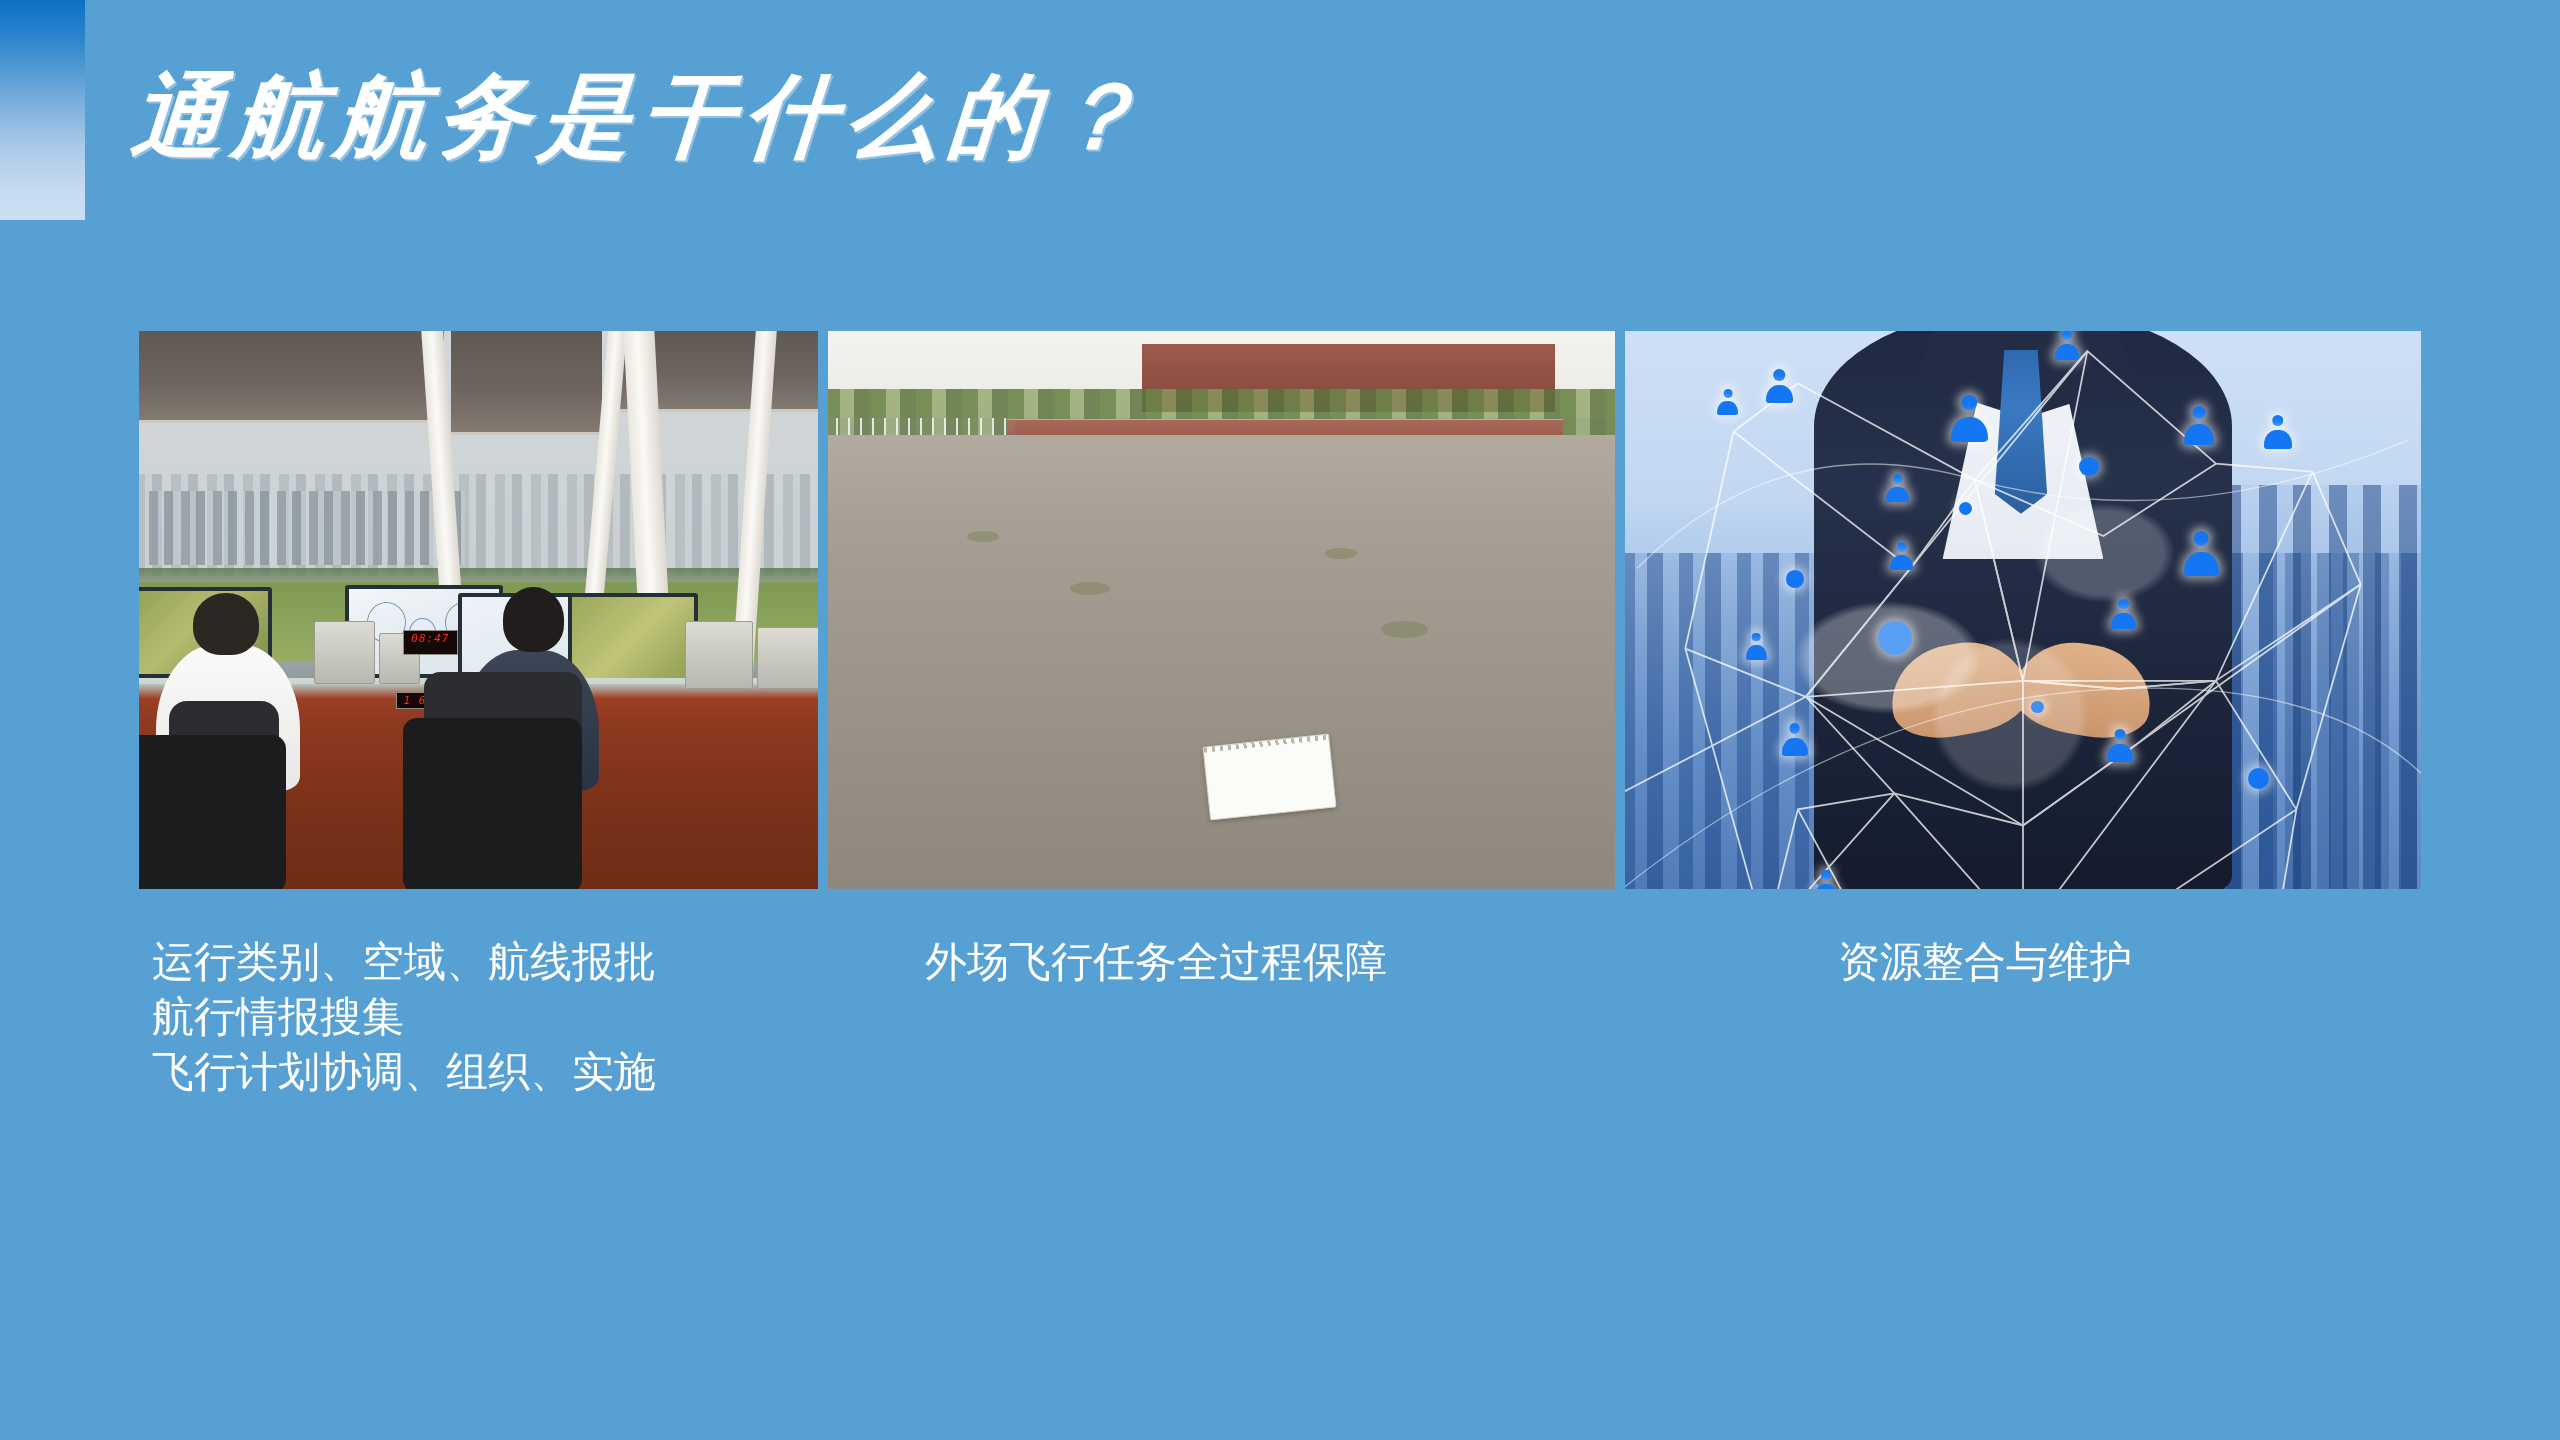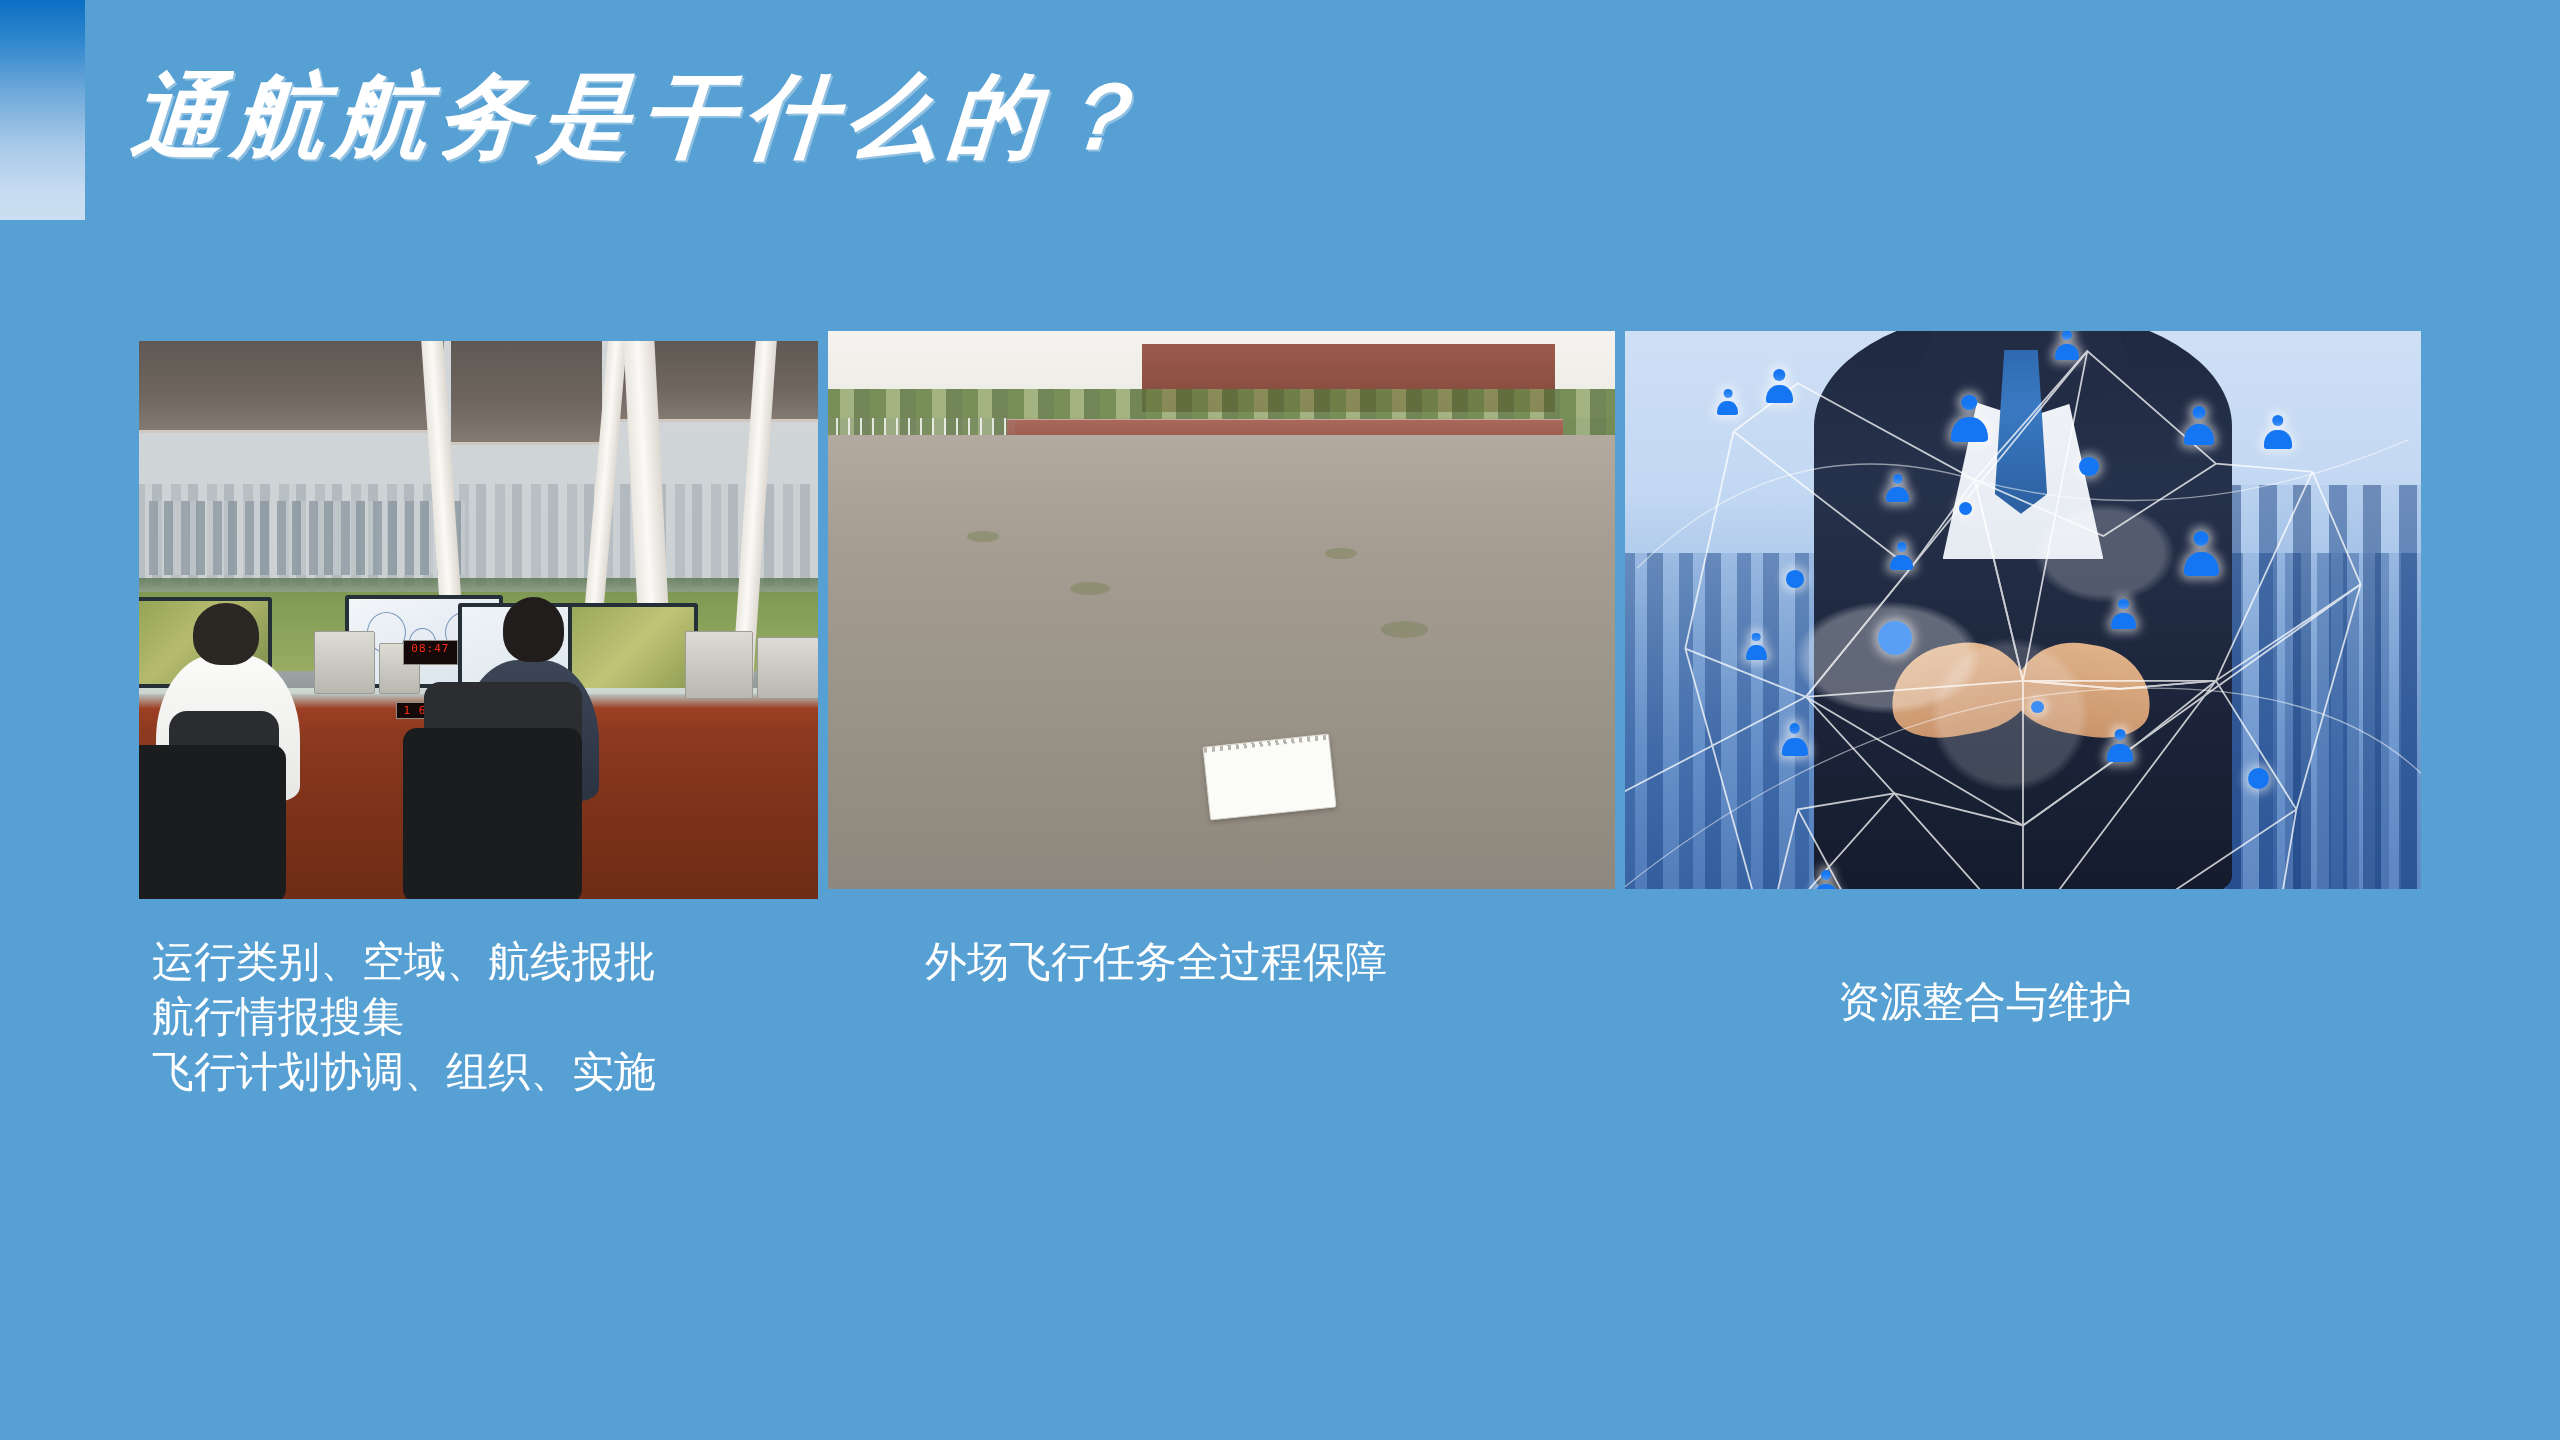--- a/index.html
+++ b/index.html
@@ -32,21 +32,21 @@
     transform:skewX(-4deg);
     text-shadow:2px 2px 0 rgba(255,255,255,.35);
   }
 
   
   .photo {
     position:absolute;
     overflow:hidden;
     background:#cfd8de;
   }
-  #photo-1 { left:135px;  top:337px; width:687px; height:566px; }
+  #photo-1 { left:135px;  top:327px; width:687px; height:566px;font-style:italic; }
   #photo-2 { left:824px;  top:327px; width:795px; height:566px; }
   #photo-3 { left:1621px; top:327px; width:804px; height:566px; }
 
   .layer { position:absolute; }
 
   
   .p1-sky {
     left:0; top:0; width:100%; height:52%;
     background:linear-gradient(to bottom,#d2d6d8 0%,#cfd4d6 48%,#c9d0d1 100%);
   }
@@ -291,21 +291,21 @@
     position:absolute;
     color:#ffffff;
     font-size:42px;
     line-height:55px;
     white-space:pre-line;
     font-family:"DejaVu Sans", sans-serif;
     font-weight:400;
   }
   #caption-1 { left:152px;  top:934px; width:640px; }
   #caption-2 { left:925px;  top:934px; width:700px; }
-  #caption-3 { left:1838px; top:934px; width:620px;margin-top:40px; }
+  #caption-3 { left:1838px; top:934px; width:620px; }
 </style>
 </head>
 <body>
 
 <div class="accent-bar"></div>
 
 <div class="slide-title">通航航务是干什么的？</div>
 
 <div class="photo" id="photo-1">
   <div class="layer p1-sky"></div>

